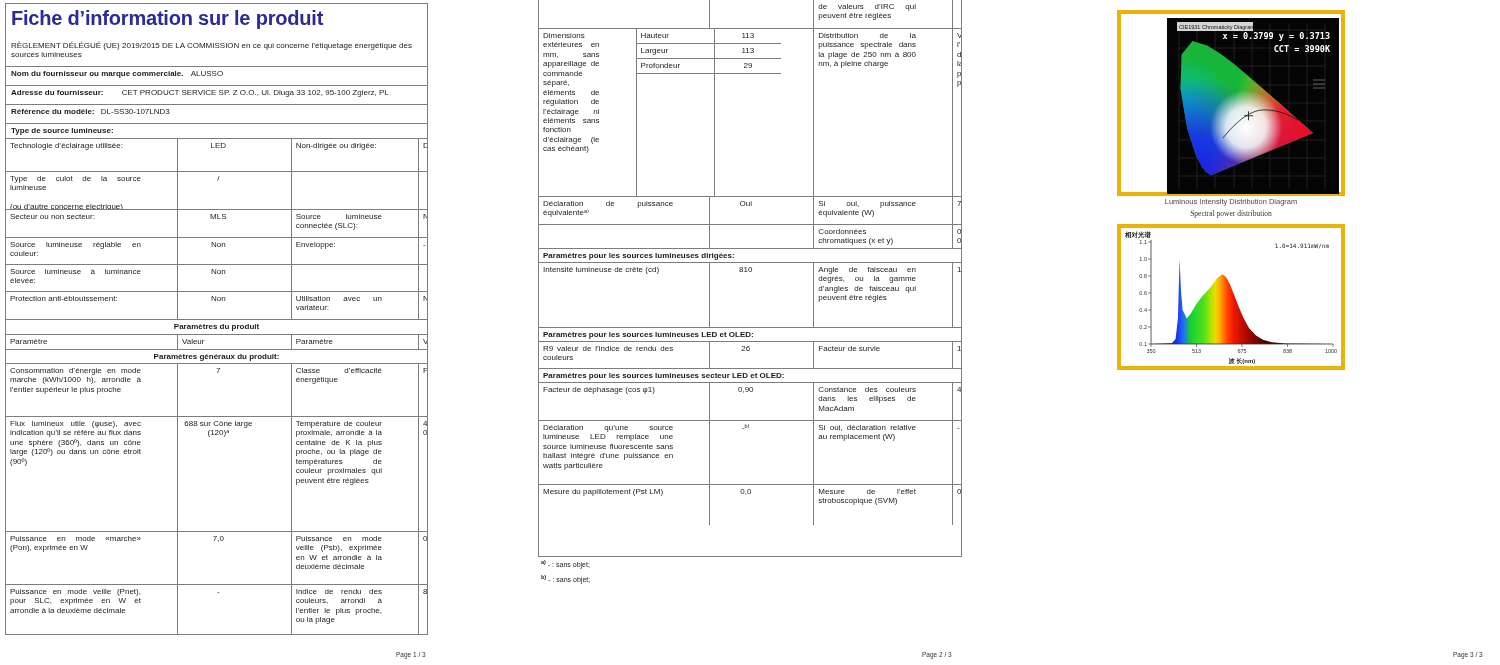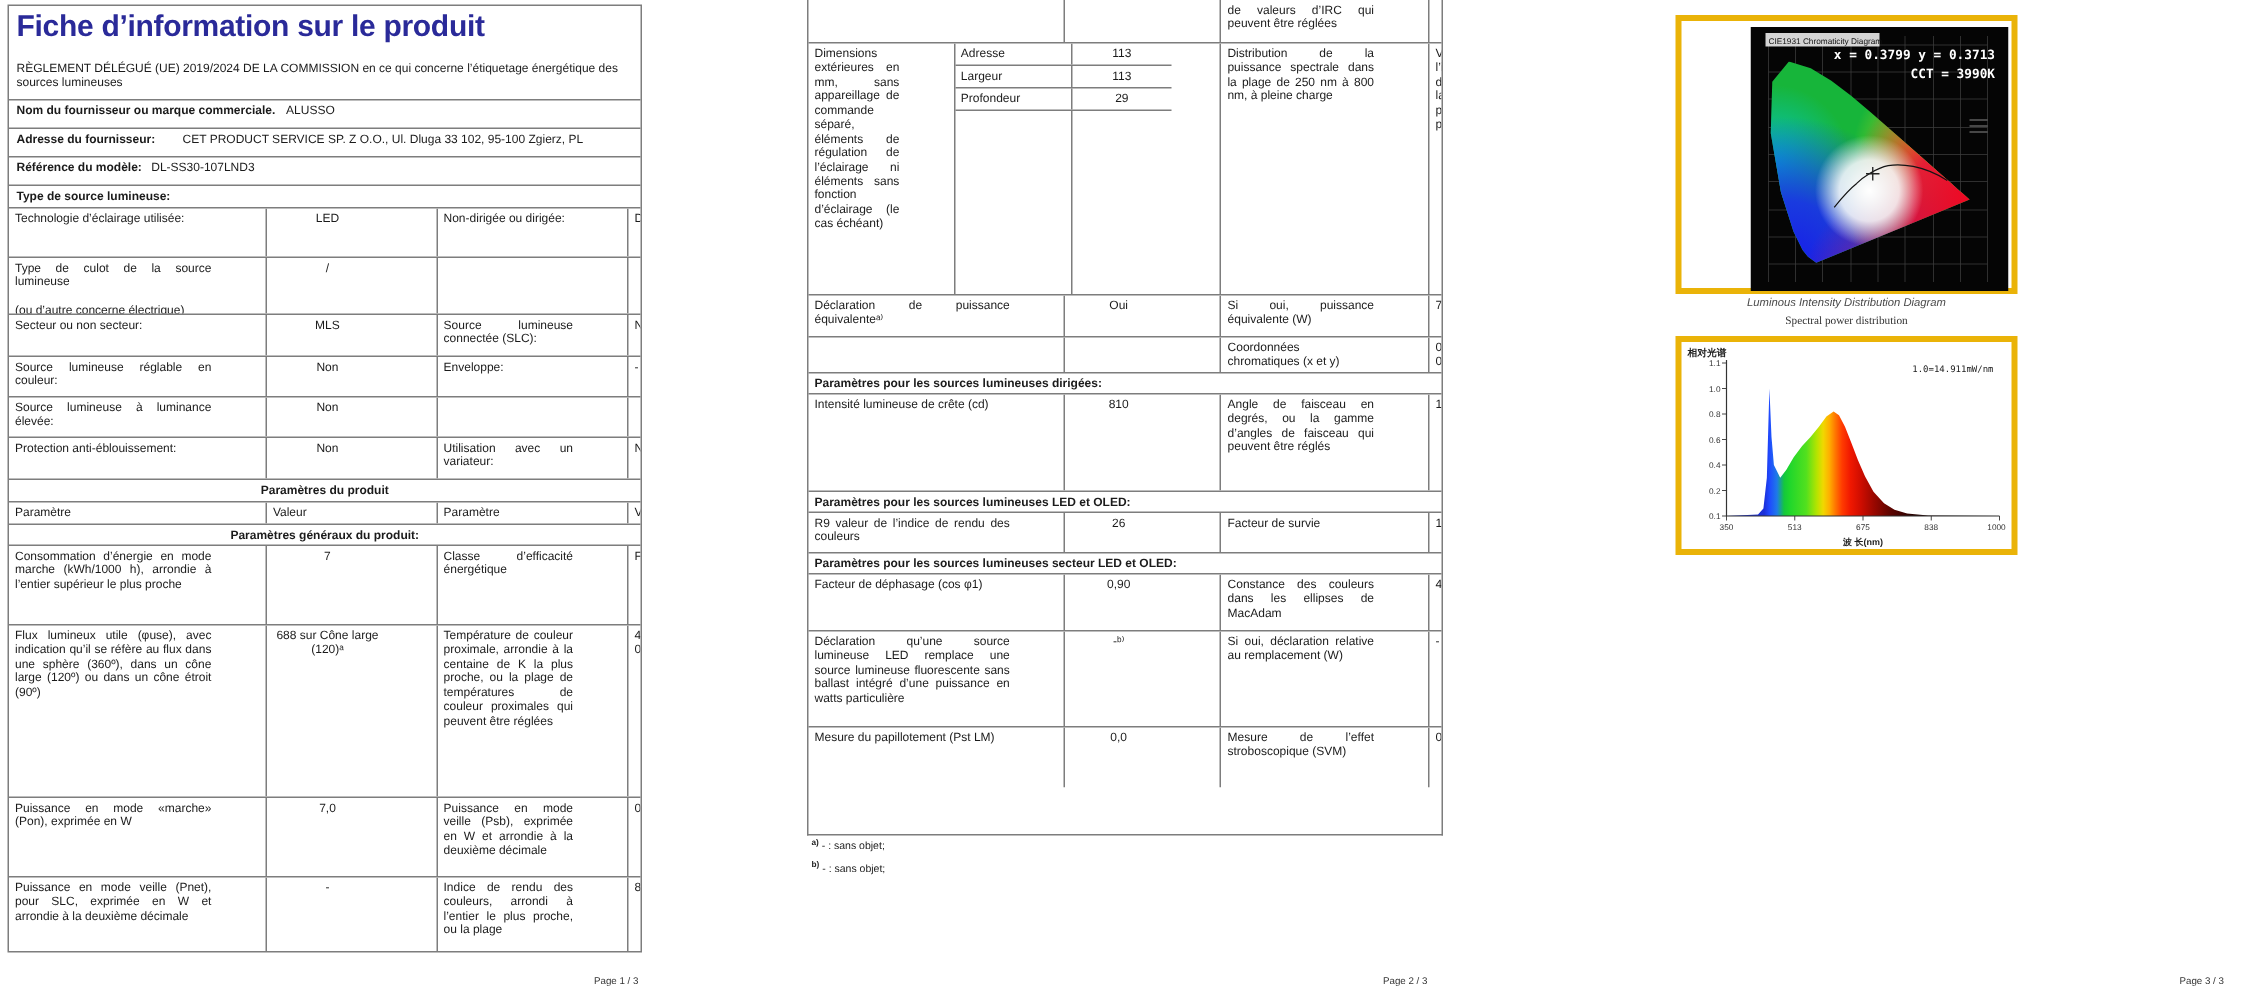--- a/index.html
+++ b/index.html
@@ -41,35 +41,35 @@
   .para2{margin-top:9px;}
 
   .footnote{position:absolute;font-size:7px;color:#222;}
   .fnmark{font-size:5.5px;vertical-align:super;font-weight:bold;}
   .pagefoot{position:absolute;font-size:6.5px;color:#333;}
 
   
   .figbox{position:absolute;background:#fff;border:4px solid #eab308;box-sizing:border-box;}
   #ciebox{left:1117px;top:10px;width:228px;height:186px;}
   #spdbox{left:1117px;top:224px;width:228px;height:146px;}
-  .caption1{position:absolute;left:1117px;top:198px;width:228px;text-align:center;font-size:7.5px;color:#4a4a4a;font-style:italic;}
+  .caption1{position:absolute;left:1117px;top:198px;width:228px;text-align:center;font-size:7.5px;color:#4a4a4a;}
   .caption2{position:absolute;left:1117px;top:210px;width:228px;text-align:center;font-size:7.5px;
             font-family:"Liberation Serif","DejaVu Serif",serif;color:#333;}
   .cie-svg{position:absolute;right:2px;top:4px;}
   .spd-svg{position:absolute;left:0;top:0;}
   .mono{font-family:"DejaVu Sans Mono","Liberation Mono",monospace;}
 </style>
 </head>
 <body>
 
 <div id="root">
 
   <div class="sheet" id="sheet1">
     <div class="hrow title" style="height:34px">Fiche d’information sur le produit</div>
-    <div class="hrow subtitle" style="height:28px">RÈGLEMENT DÉLÉGUÉ (UE) 2019/2024 DE LA COMMISSION en ce qui concerne l’étiquetage énergétique des sources lumineuses</div>
+    <div class="hrow subtitle" style="height:28px">RÈGLEMENT DÉLÉGUÉ (UE) 2019/2015 DE LA COMMISSION en ce qui concerne l’étiquetage énergétique des sources lumineuses</div>
     <div class="hrow bt" style="height:19px">
       <span class="info-label">Nom du fournisseur ou marque commerciale.</span>
       <span style="margin-left:5px">ALUSSO</span>
     </div>
     <div class="hrow bt" style="height:19px">
       <span class="info-label">Adresse du fournisseur:</span>
       <span style="margin-left:16px">CET PRODUCT SERVICE SP. Z O.O., Ul. Dluga 33 102, 95-100 Zgierz, PL</span>
     </div>
     <div class="hrow bt" style="height:19px">
       <span class="info-label">Référence du modèle:</span>
@@ -160,21 +160,21 @@
       <div class="cell d1"></div>
       <div class="cell d2"></div>
       <div class="cell d3 param">de valeurs d’IRC qui peuvent être réglées</div>
       <div class="cell d4 val"></div>
     </div>
 
     <div class="row" style="height:168px">
       <div class="dimlbl">Dimensions extérieures en mm, sans appareillage de commande séparé, éléments de régulation de l’éclairage ni éléments sans fonction d’éclairage (le cas échéant)</div>
       <div class="dimmid">
         <div class="subrow">
-          <div class="subk">Adresse</div>
+          <div class="subk">Hauteur</div>
           <div class="subv">113</div>
         </div>
         <div class="subrow">
           <div class="subk">Largeur</div>
           <div class="subv">113</div>
         </div>
         <div class="subrow">
           <div class="subk">Profondeur</div>
           <div class="subv">29</div>
         </div>

